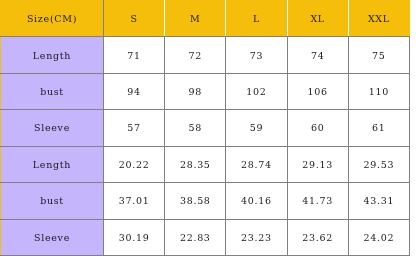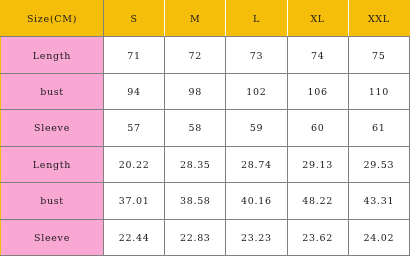--- a/index.html
+++ b/index.html
@@ -33,21 +33,21 @@
     font-size: 9.5px;
     letter-spacing: 0.7px;
     color: #1a1a1a;
     padding: 0;
     background: #ffffff;
     white-space: nowrap;
     overflow: hidden;
   }
   
   #size-chart td.lbl {
-    background: #f9a8d4;
+    background: #c4b5fd;
     border-left-color: #F5BE0A;
   }
   #size-chart tr.hdr td {
     background: #F5BE0A;
   }
   #size-chart tr.hdr td.lbl {
     border-left-color: #F5BE0A;
   }
   #size-chart tr.hdr td.sz {
     border-left-color: #ffffff;
@@ -114,26 +114,26 @@
       <td>28.35</td>
       <td>28.74</td>
       <td>29.13</td>
       <td>29.53</td>
     </tr>
     <tr>
       <td class="lbl">bust</td>
       <td>37.01</td>
       <td>38.58</td>
       <td>40.16</td>
-      <td>48.22</td>
+      <td>41.73</td>
       <td>43.31</td>
     </tr>
     <tr>
       <td class="lbl">Sleeve</td>
-      <td>22.44</td>
+      <td>30.19</td>
       <td>22.83</td>
       <td>23.23</td>
       <td>23.62</td>
       <td>24.02</td>
     </tr>
 
   </tbody>
 </table>
 
 </body></html>

